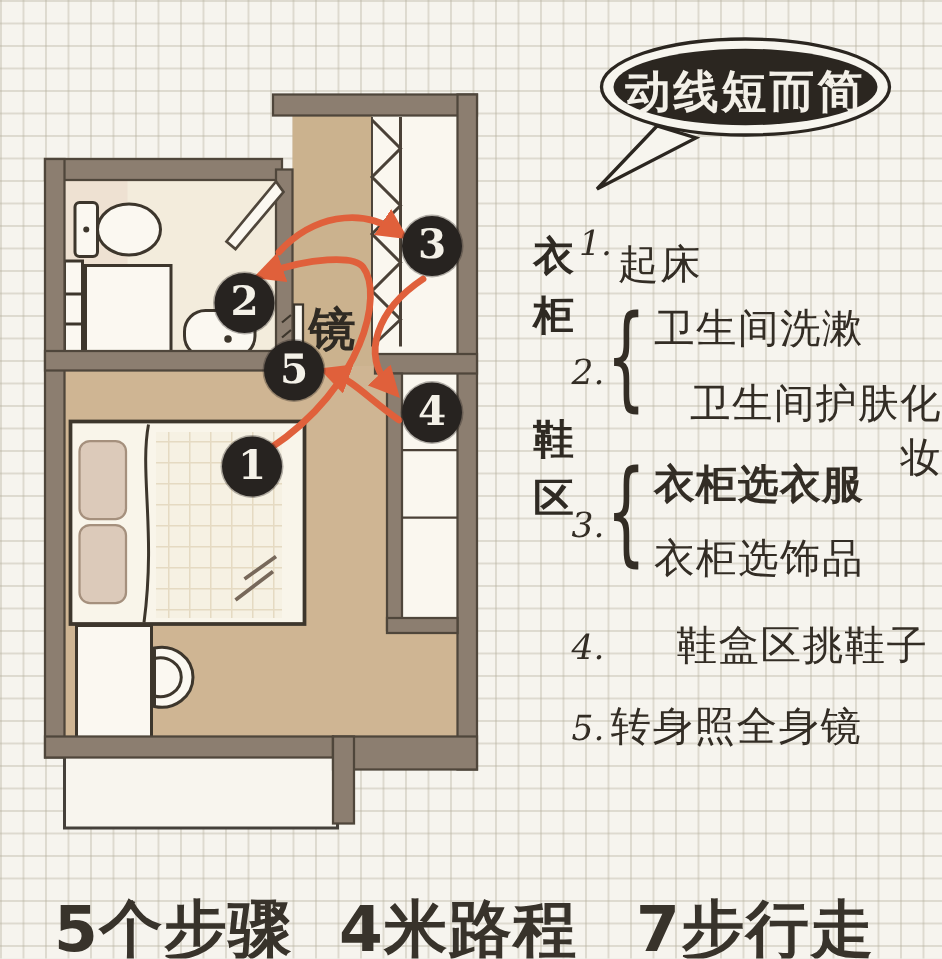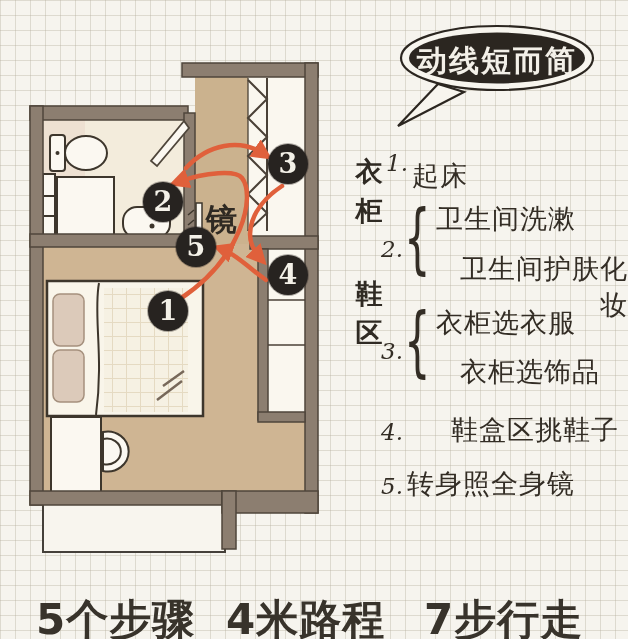--- a/index.html
+++ b/index.html
@@ -194,22 +194,22 @@
     <span class="abs num" style="left:386px;top:150px;">1.</span>
     <span class="abs ltext" style="left:412px;top:158px;">起床</span>
 
     <span class="abs num" style="left:381px;top:236px;">2.</span>
     <span class="abs brace" style="left:396px;top:200px;">{</span>
     <span class="abs ltext" style="left:436px;top:201px;">卫生间洗漱</span>
     <span class="abs ltext" style="left:436px;top:251px;text-align:right;">卫生间护肤化妆</span>
 
     <span class="abs num" style="left:381px;top:338px;">3.</span>
     <span class="abs brace" style="left:396px;top:303px;">{</span>
-    <span class="abs ltext" style="left:436px;top:305px;">衣柜选衣服</span>
-    <span class="abs ltext" style="left:460px;top:354px;">衣柜选饰品</span>
+    <span class="abs ltext" style="left:436px;top:305px;font-weight:bold;">衣柜选衣服</span>
+    <span class="abs ltext" style="left:436px;top:354px;">衣柜选饰品</span>
 
     <span class="abs num" style="left:381px;top:419px;">4.</span>
     <span class="abs ltext" style="left:407px;top:412px;margin-left:44px;">鞋盒区挑鞋子</span>
 
     <span class="abs num" style="left:381px;top:473px;">5.</span>
     <span class="abs ltext" style="left:407px;top:466px;text-align:right;">转身照全身镜</span>
   </div>
 
   <div>
     <span class="abs stat stat1">5个步骤</span>

